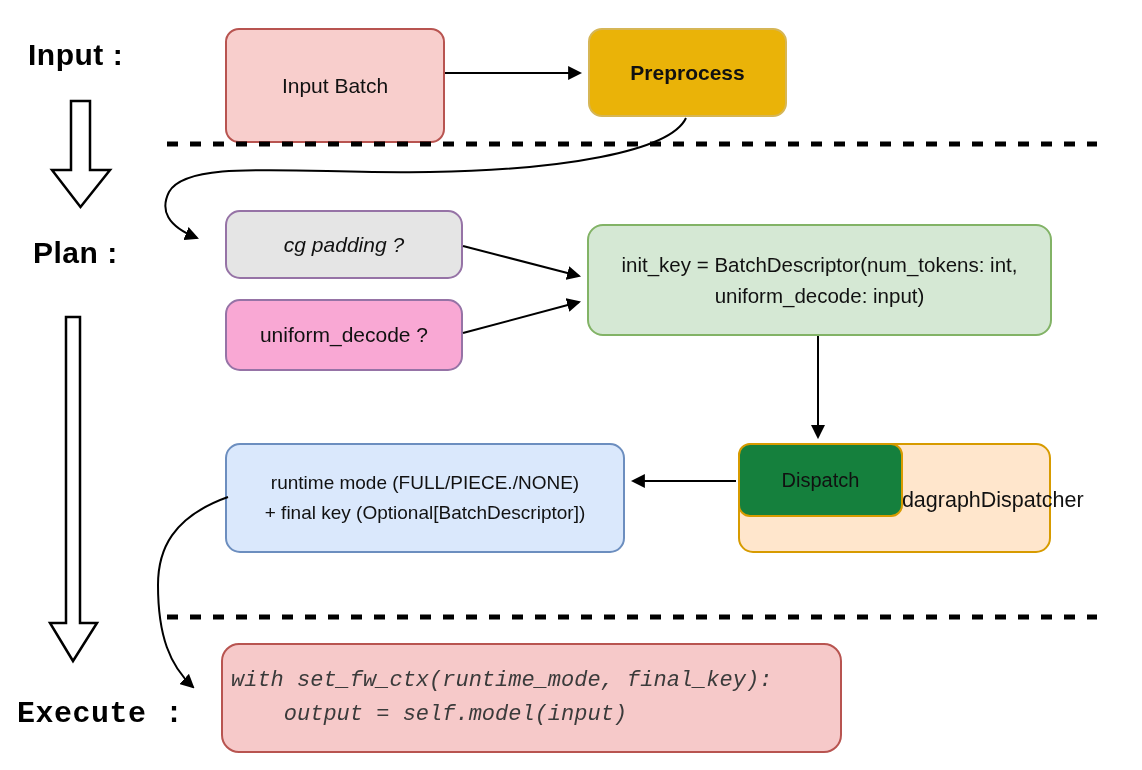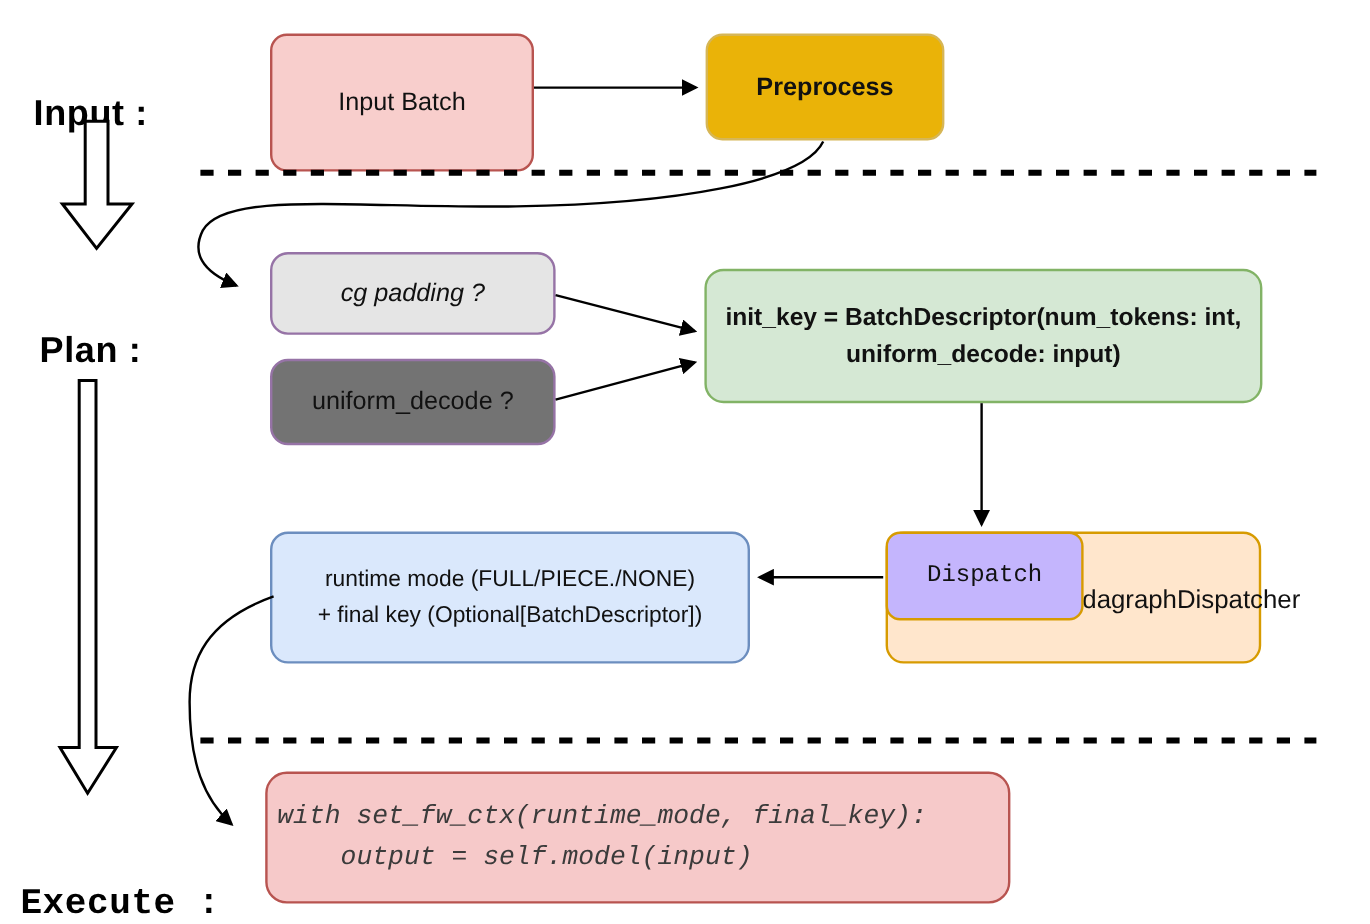--- a/index.html
+++ b/index.html
@@ -3,21 +3,21 @@
 <meta charset="utf-8">
 <style>
   html,body { margin:0; padding:0; background:#ffffff; }
   .canvas {
     position:relative; width:1142px; height:770px; background:#ffffff;
     font-family:"Liberation Sans", sans-serif; overflow:hidden;
   }
   .layer { position:absolute; left:0; top:0; width:1142px; height:770px; pointer-events:none; z-index:5; }
   .stage-label {
     position:absolute; font-weight:bold; font-size:30px; color:#000; z-index:2;
-    white-space:nowrap; letter-spacing:0.5px;margin-top:40px;
+    white-space:nowrap; letter-spacing:0.5px;
   }
   .lbl-input   { left:28px;  top:38px;  }
   .lbl-plan    { left:33px;  top:236px; }
   .lbl-execute { left:17px;  top:697px;font-family:Liberation Mono, monospace; }
   .node {
     position:absolute; display:flex; flex-direction:column; align-items:center; justify-content:center;
     border:2px solid #000; box-sizing:border-box; color:#111; text-align:center; z-index:1;
     line-height:1.3;
   }
   .node span { display:block; white-space:nowrap; }
@@ -50,37 +50,37 @@
   </div>
 
   <div class="node n-preprocess" style="background-color: #eab308; border-color: rgb(214, 182, 86); font-weight: bold;">
     <span>Preprocess</span>
   </div>
 
   <div class="node n-cg-padding" style="background-color: #e5e5e5; border-color: rgb(150, 115, 166); font-style: italic;">
     <span>cg padding ?</span>
   </div>
 
-  <div class="node n-uniform-decode" style="background-color: #737373; border-color: rgb(150, 115, 166);">
+  <div class="node n-uniform-decode" style="background-color: #f9a8d4; border-color: rgb(150, 115, 166);">
     <span>uniform_decode ?</span>
   </div>
 
-  <div class="node n-init-key" style="background-color: rgb(213, 232, 212); border-color: rgb(130, 179, 102); font-weight: bold;">
+  <div class="node n-init-key" style="background-color: rgb(213, 232, 212); border-color: rgb(130, 179, 102);">
     <span>init_key = BatchDescriptor(num_tokens: int,</span>
     <span>uniform_decode: input)</span>
   </div>
 
   <div class="node n-cudagraph" style="background-color: rgb(255, 230, 204); border-color: rgb(215, 155, 0);">
     <div class="cud-label">
       <span>Cudagraph</span>
       <span>Dispatcher</span>
     </div>
   </div>
 
-  <div class="node n-dispatch" style="background-color: #c4b5fd; border-color: rgb(215, 155, 0); font-family: Liberation Mono, monospace;">
+  <div class="node n-dispatch" style="background-color: #15803d; border-color: rgb(215, 155, 0);">
     <span>Dispatch</span>
   </div>
 
   <div class="node n-runtime" style="background-color: rgb(218, 232, 252); border-color: rgb(108, 142, 191);">
     <span>runtime mode (FULL/PIECE./NONE)</span>
     <span>+ final key (Optional[BatchDescriptor])</span>
   </div>
 
   <div class="node n-execute-code" style="background-color: rgb(246, 201, 201); border-color: rgb(184, 84, 80); color: rgb(59, 59, 59); font-style: italic;">
     <span>with set_fw_ctx(runtime_mode, final_key):</span>

